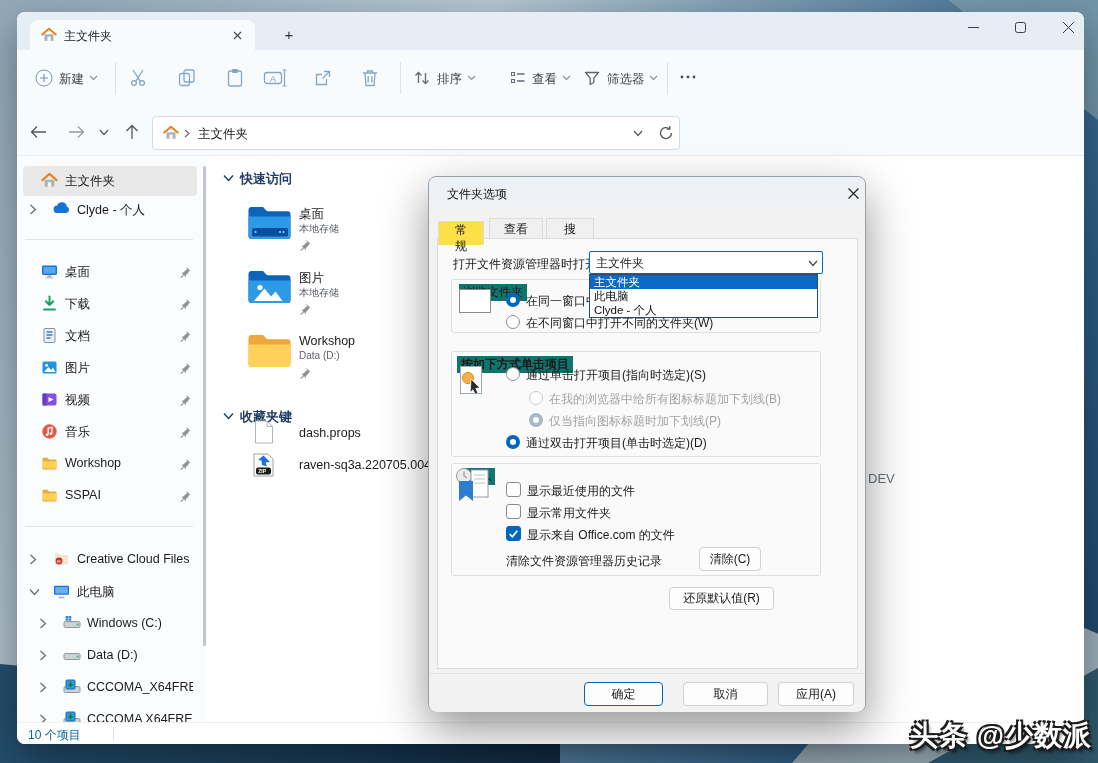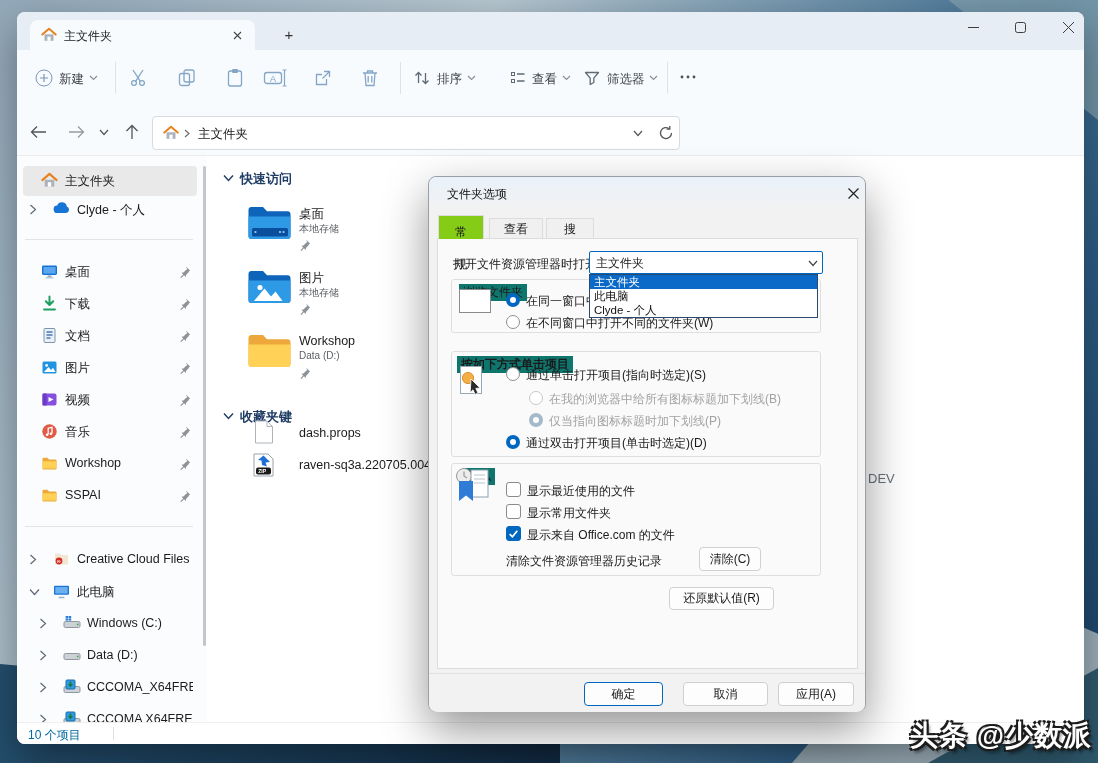--- a/index.html
+++ b/index.html
@@ -53,21 +53,21 @@
   .status-text { left:11px; top:4px; font-size:12px; color:#0369a1; }
   .status-sep { left:96px; top:4px; width:1px; height:13px; background:#e0e0e0; }
 
   
   .dialog { left:428px; top:176px; width:438px; height:536px; background:#f2f2f2; border:1px solid #9aa0a6; border-radius:8px;
             box-shadow:0 18px 46px rgba(0,0,0,.42); font-size:12px; color:#1a1a1a; z-index:5; }
   .dlg-titlebar { left:0; top:0; right:0; height:32px; background:linear-gradient(#e9f1fa,#f2f2f2); border-radius:8px 8px 0 0; }
   .dlg-title { left:18px; top:9px; font-size:12px; color:#111; }
   .dlg-close { left:416px; top:8px; width:16px; height:16px; display:flex; align-items:center; justify-content:center; }
   .dlg-tab { top:41px; height:20px; padding:0 12px; line-height:20px; background:#f0f0f0; border:1px solid #dcdcdc; border-bottom:none; font-size:12px; }
-  .dlg-tab.active { top:38px; height:24px; line-height:32px; background:#84cc16; z-index:2; }
+  .dlg-tab.active { top:44px; height:24px; line-height:16px; background:#fde047; z-index:2; }
   .dlg-page { left:8px; top:61px; width:421px; height:431px; background:#fafafa; border:1px solid #dcdcdc; }
   .grp { position:absolute; border:1px solid #dfdfdf; border-radius:3px; }
   .grp-legend { position:absolute; background:#0f766e; padding:0 4px; font-size:12px; color:#1a1a1a;margin-top:11px; }
   .radio { position:absolute; width:14px; height:14px; border-radius:50%; background:#fff; border:1px solid #8f8f8f; }
   .radio.on { border:4.5px solid #0067c0; }
   .radio.dis { border-color:#c9c9c9; }
   .radio.dison { border:4.5px solid #a4b9c9; }
   .opt-label { position:absolute; font-size:12px; color:#1a1a1a; white-space:nowrap; }
   .opt-label.dis { color:#a2a2a2; }
   .cbx { position:absolute; width:15px; height:15px; border-radius:3px; background:#fff; border:1px solid #8a8a8a; }

